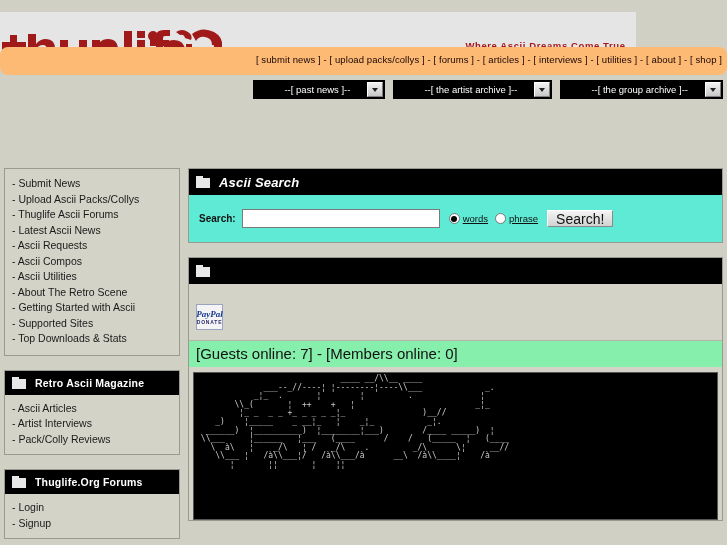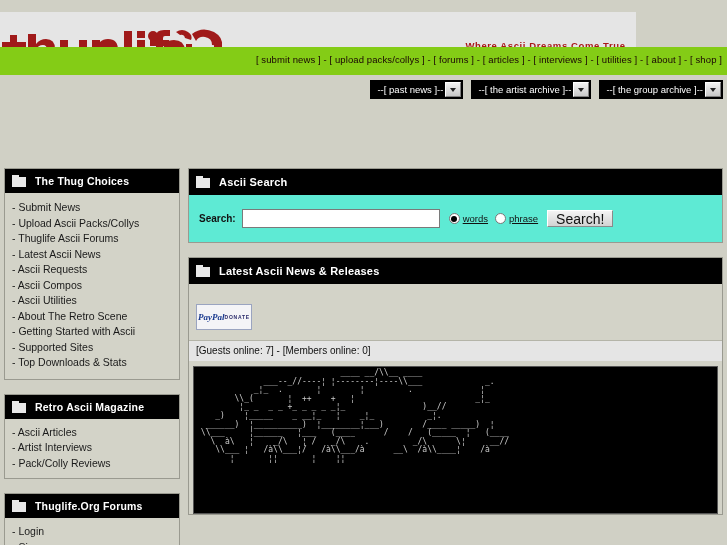--- a/index.html
+++ b/index.html
@@ -32,21 +32,22 @@
     position: absolute; right: 4px; top: 28px;
     color: #a81818;
     font-size: 9.5px;
     font-weight: bold;
     letter-spacing: 0.6px;
     white-space: nowrap;
   }
   .navbar {
     position: absolute; left: 0; top: 47px;
     width: 727px; height: 28px;
-    background: #84cc16;
+    background: #fdba74;
+    border-radius: 8px;
   }
   .navlinks {
     position: absolute; right: 5px; top: 7px;
     font-size: 9.5px;
     color: #1a0505;
     white-space: nowrap;
     letter-spacing: 0.1px;
   }
   .navlinks a {
     color: #1a0505;
@@ -62,21 +63,21 @@
   .sel {
     height: 19px;
     background: #000;
     color: #fff;
     font-size: 9.5px;
     font-family: "Liberation Sans", sans-serif;
     border: 1px solid #000;
     display: flex; align-items: center;
     padding: 0 1px 0 6px;
   }
-  .sel .seltext { white-space: nowrap; padding-right: 2px; }
+  .sel .seltext { white-space: nowrap; padding-right: 17px; margin-left: 24px; }
   .sel .arrowbox {
     width: 16px; height: 15px;
     background: linear-gradient(#f2f2f2, #c8c8c8);
     border: 1px solid #808080;
     border-top-color: #fff; border-left-color: #fff;
     display: flex; align-items: center; justify-content: center;
     margin-left: auto;
   }
   .arrowbox i {
     display: block;
@@ -105,21 +106,21 @@
   .panel-head {
     background: #000;
     color: #ffffff;
     height: 24px;
     display: flex; align-items: center;
     padding-left: 7px;
     font-size: 10.5px;
     font-weight: bold;
     letter-spacing: 0.2px;
   }
-  .content .panel-head { height: 26px; font-size: 11px; }
+  .content .panel-head { height: 26px; font-size: 13px; font-style: italic; }
   .folder-icon {
     width: 15px; height: 12px;
     position: relative;
     margin-right: 8px;
     flex: 0 0 auto;
   }
   .folder-icon::before {
     content: "";
     position: absolute; left: 0; top: 0;
     width: 7px; height: 3px;
@@ -189,41 +190,41 @@
     font-family: "Liberation Sans", sans-serif;
     color: #111;
     cursor: pointer;
   }
 
   
   .news-body { padding: 0; background: #d3d3c8; }
   .news-spacer { height: 20px; }
   .paypal {
     margin: 0 0 0 7px;
-    width: 56px; height: 26px;
+    width: 27px; height: 26px;
     border: 1px solid #9aa4c0;
     background: #f4f4f7;
-    display: flex; flex-direction: row;
+    display: flex; flex-direction: column;
     align-items: center; justify-content: center;
     cursor: pointer;
   }
   .paypal .pp1 {
     font-size: 9px; font-weight: bold; font-style: italic;
     color: #1a3a8f; line-height: 10px;
     font-family: "Liberation Serif", serif;
   }
   .paypal .pp2 {
     font-size: 5px; font-weight: bold; color: #2b2b6b;
     letter-spacing: 0.8px; line-height: 7px;
   }
   .online-bar {
     margin-top: 10px;
     border-top: 1px solid #b4b4a8;
-    background: #e5e5e5;
-    font-size: 10px;
+    background: #86efac;
+    font-size: 15px;
     color: #111;
     padding: 4px 0 5px 7px;
   }
   .ascii-box {
     background: #000;
     color: #d8d8d8;
     border: 1px solid #555;
     margin: 5px 4px 0 4px;
     height: 148px;
     overflow: hidden;
@@ -295,24 +296,20 @@
       <span class="seltext">--[ the group archive ]--</span>
       <span class="arrowbox">
           <i></i>
         </span>
     </div>
   </div>
 
   <div class="sidebar">
 
     <div class="panel">
-      <div class="panel-head">
-        <span class="folder-icon"></span>
-        <span>The Thug Choices</span>
-      </div>
       <div class="panel-body">
         <a class="menu-item" href="#">- Submit News</a>
         <a class="menu-item" href="#">- Upload Ascii Packs/Collys</a>
         <a class="menu-item" href="#">- Thuglife Ascii Forums</a>
         <a class="menu-item" href="#">- Latest Ascii News</a>
         <a class="menu-item" href="#">- Ascii Requests</a>
         <a class="menu-item" href="#">- Ascii Compos</a>
         <a class="menu-item" href="#">- Ascii Utilities</a>
         <a class="menu-item" href="#">- About The Retro Scene</a>
         <a class="menu-item" href="#">- Getting Started with Ascii</a>
@@ -367,21 +364,20 @@
             <span>phrase</span>
           </span>
         </span>
         <button class="search-btn">Search!</button>
       </div>
     </div>
 
     <div class="panel">
       <div class="panel-head">
         <span class="folder-icon"></span>
-        <span>Latest Ascii News &amp; Releases</span>
       </div>
       <div class="news-body">
         <div class="news-spacer"></div>
         <div class="paypal">
           <span class="pp1">PayPal</span>
           <span class="pp2">DONATE</span>
         </div>
         <div class="online-bar">[Guests online: 7] - [Members online: 0]</div>
         <div class="ascii-box">
           <pre>                              ____ __/\\__ ____

